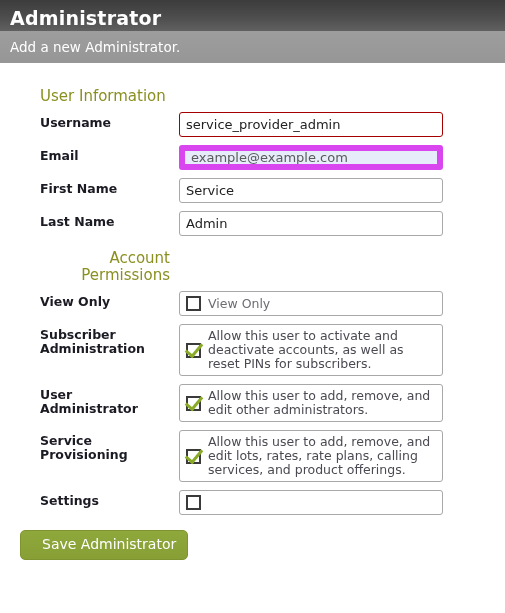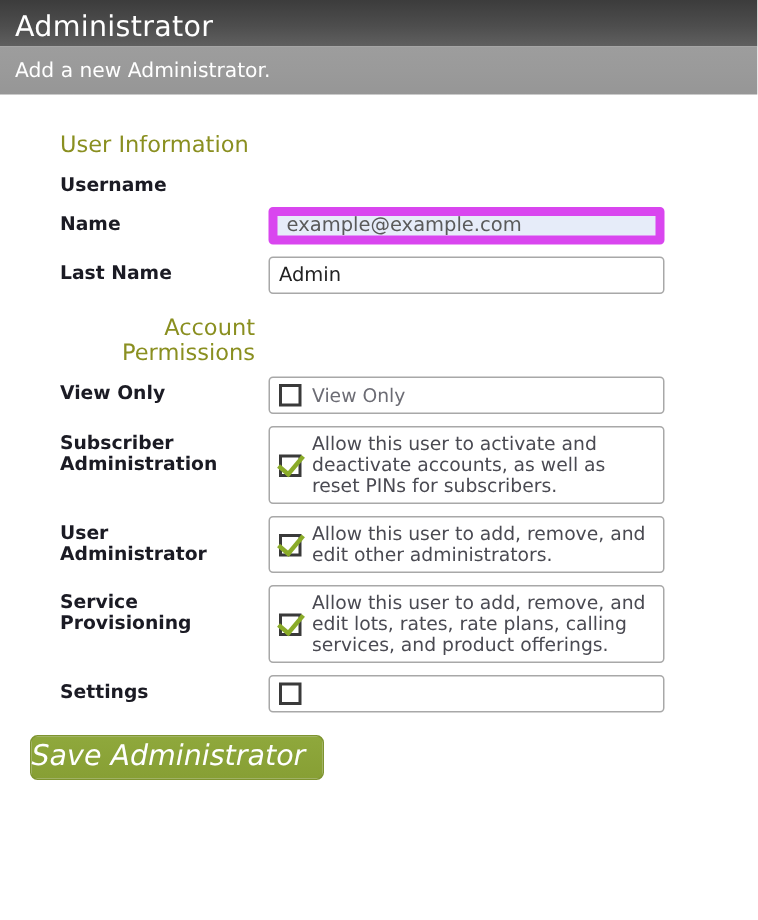--- a/index.html
+++ b/index.html
@@ -20,21 +20,21 @@
     height: 31px;
     background: linear-gradient(to bottom, #3c3c3c 0%, #4d4d4d 55%, #606060 100%);
     display: flex;
     align-items: flex-end;
     padding: 0 0 3px 10px;
     box-sizing: border-box;
   }
   .titlebar-text {
     color: #ffffff;
     font-size: 19px;
-    font-weight: normal;
+    font-weight: bold;
     letter-spacing: 0.2px;
     line-height: 20px;
   }
   .subbar {
     height: 32px;
     background: linear-gradient(to bottom, #9d9d9d 0%, #9a9a9a 50%, #969696 100%);
     display: flex;
     align-items: center;
     padding-left: 10px;
     box-sizing: border-box;
@@ -164,26 +164,25 @@
     margin-top: 15px;
     margin-left: 20px;
   }
   .save-btn {
     display: inline-block;
     background: linear-gradient(to bottom, #8fa83c 0%, #879f34 100%);
     border: 1px solid #7e9430;
     border-radius: 5px;
     color: #ffffff;
     font-family: "DejaVu Sans", "Liberation Sans", sans-serif;
-    font-size: 19px;
+    font-size: 14px;
     font-weight: normal;
-    padding: 6px 11px 7px 0;
+    padding: 6px 11px 7px 21px;
     cursor: pointer;
     line-height: 15px;
-    font-style: italic;
   }
 </style>
 </head>
 <body>
 
 <div class="titlebar">
   <span class="titlebar-text">Administrator</span>
 </div>
 
 <div class="subbar">
@@ -191,29 +190,38 @@
 </div>
 
 <div class="form-area">
 
   <div class="section-title-row">
     <div class="section-title">User Information</div>
   </div>
 
   <div class="field-row">
     <div class="field-label">Username</div>
-  </div>
-
-  <div class="field-row">
-    <div class="field-label">Name</div>
+    <div class="field-control">
+      <input class="text-input error" type="text" value="service_provider_admin" style="">
+    </div>
+  </div>
+
+  <div class="field-row">
+    <div class="field-label">Email</div>
     <div class="field-control">
       <input class="text-input autofill" type="text" value="example@example.com" style="">
     </div>
   </div>
 
+  <div class="field-row">
+    <div class="field-label">First Name</div>
+    <div class="field-control">
+      <input class="text-input" type="text" value="Service" style="">
+    </div>
+  </div>
 
   <div class="field-row">
     <div class="field-label">Last Name</div>
     <div class="field-control">
       <input class="text-input" type="text" value="Admin" style="">
     </div>
   </div>
 
   <div class="section-title-row" style="margin-top:14px;">
     <div class="section-title right">

